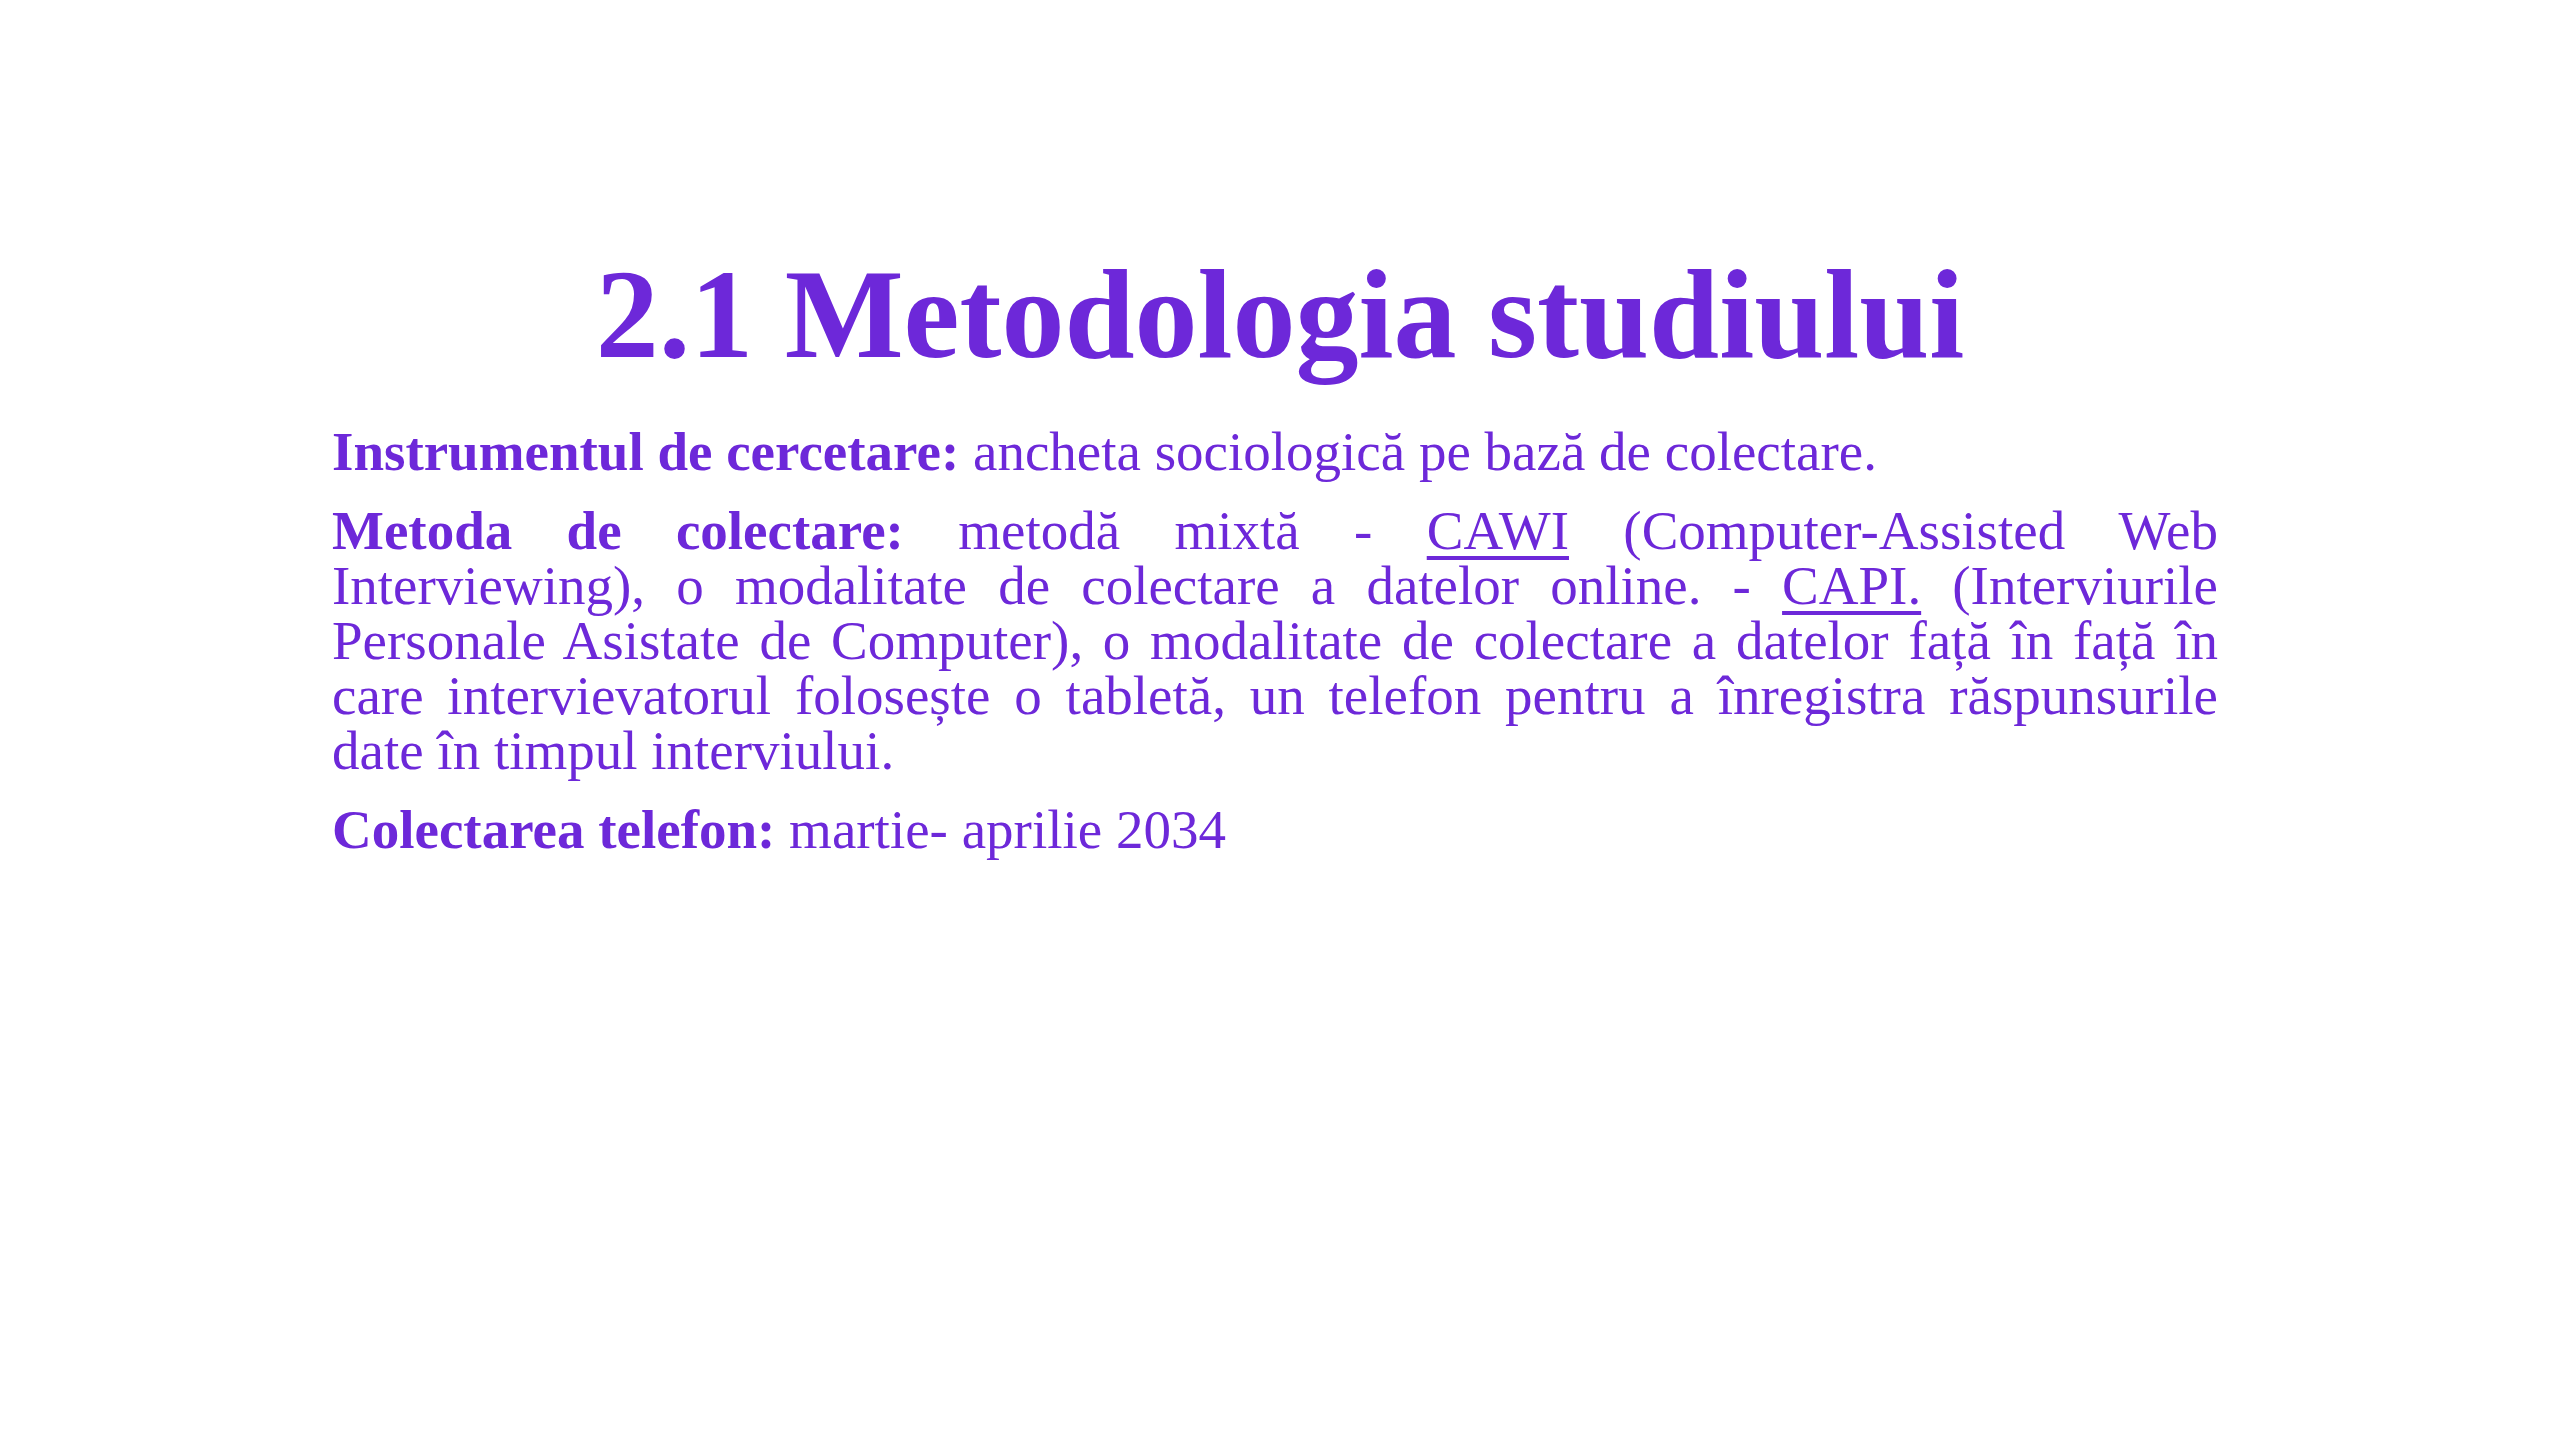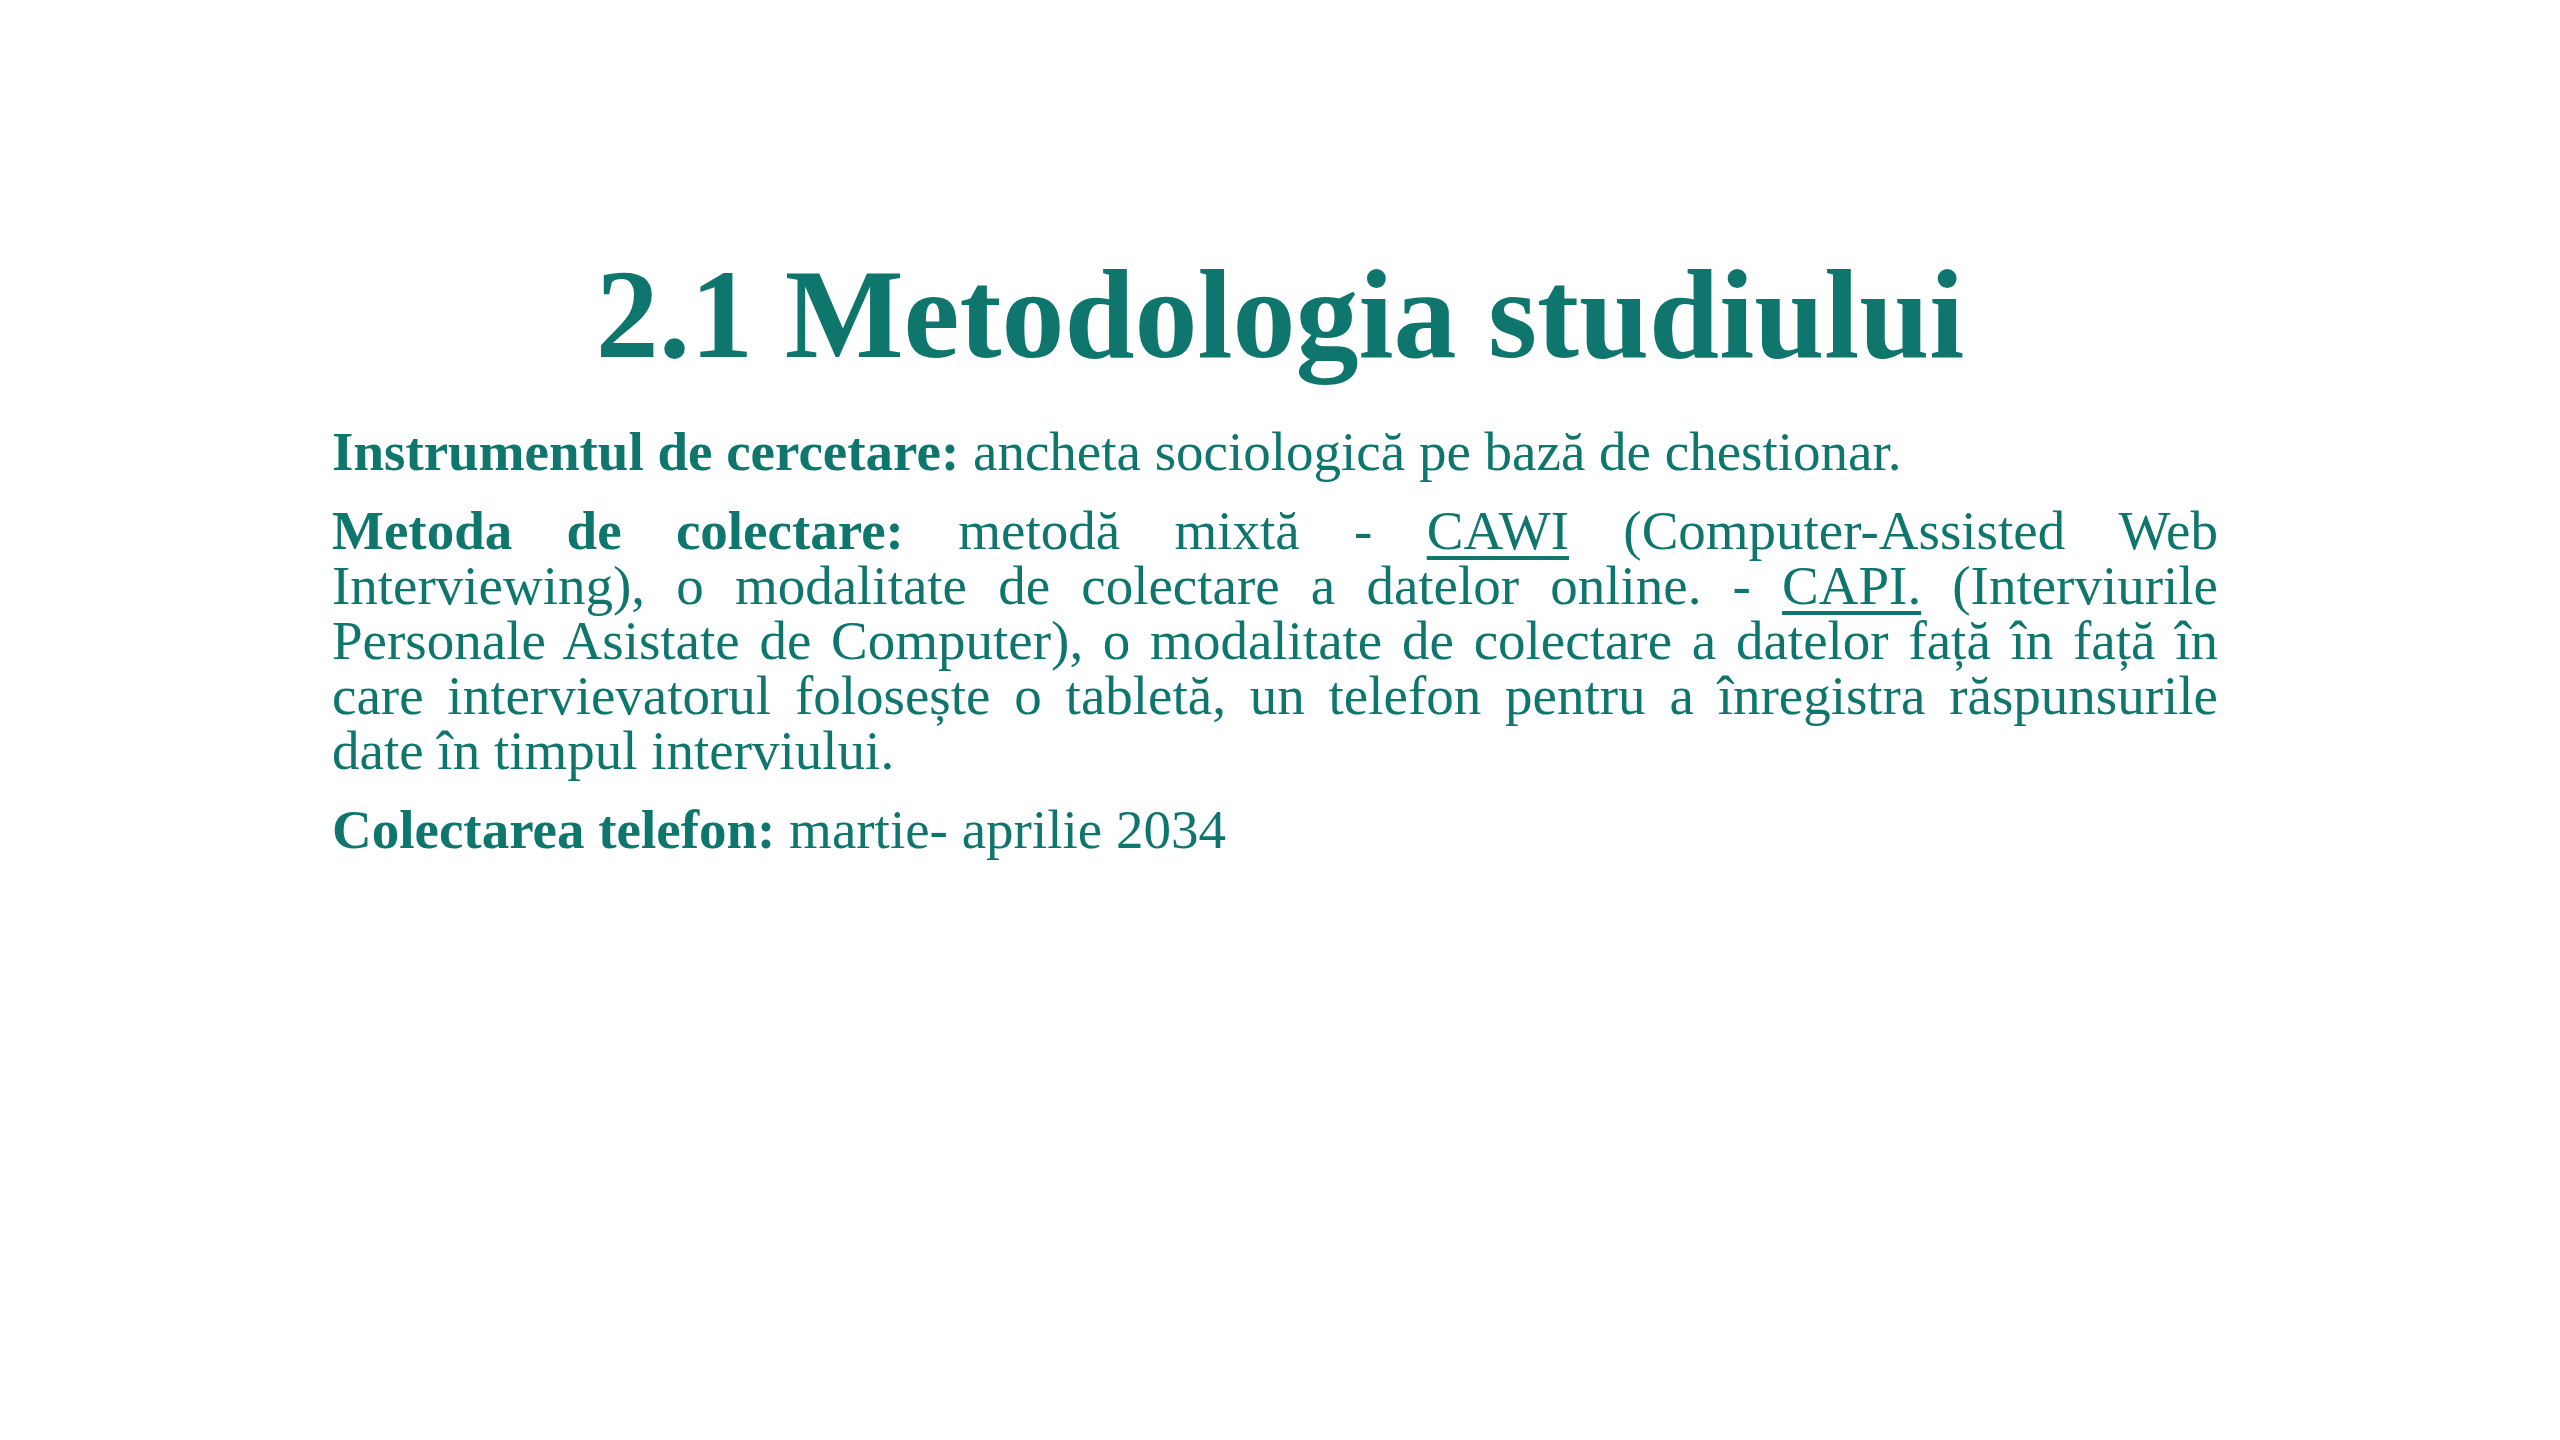--- a/index.html
+++ b/index.html
@@ -6,21 +6,21 @@
     margin: 0;
     padding: 0;
     background: #ffffff;
   }
   .slide {
     position: relative;
     width: 2560px;
     height: 1440px;
     background: #ffffff;
     overflow: hidden;
-    color: #0f766e;
+    color: #6d28d9;
     font-family: "Liberation Serif", "DejaVu Serif", serif;
   }
   .slide-title {
     position: absolute;
     top: 168px;
     left: 0;
     width: 100%;
     text-align: center;
     font-weight: bold;
     font-size: 126px;
@@ -57,21 +57,21 @@
 <body>
 
 <div class="slide">
 
   <h1 class="slide-title">2.1 Metodologia studiului</h1>
 
   <div class="slide-body">
 
 
 
-    <p><span class="b">Instrumentul de cercetare:</span><span> ancheta sociologică pe bază de chestionar.</span></p>
+    <p><span class="b">Instrumentul de cercetare:</span><span> ancheta sociologică pe bază de colectare.</span></p>
 
     <p><span class="b">Metoda de colectare:</span><span> metodă mixtă - </span><span class="u">CAWI</span><span> (Computer-Assisted Web Interviewing), o modalitate de colectare a datelor online. - </span><span class="u">CAPI.</span><span> (Interviurile Personale Asistate de Computer), o modalitate de colectare a datelor față în față în care intervievatorul folosește o tabletă, un telefon pentru a înregistra răspunsurile date în timpul interviului.</span></p>
 
     <p><span class="b">Colectarea telefon:</span><span> martie- aprilie 2034</span></p>
 
 
   </div>
 </div>
 
 </body></html>

